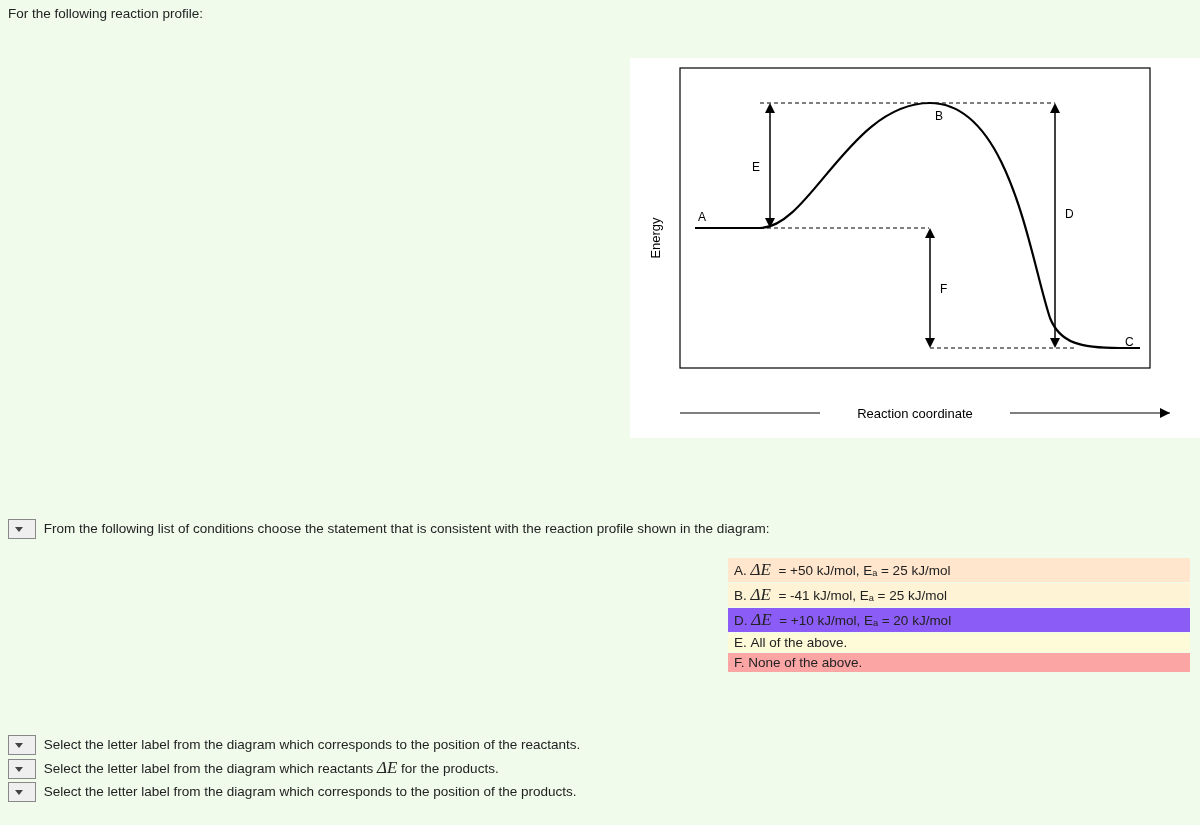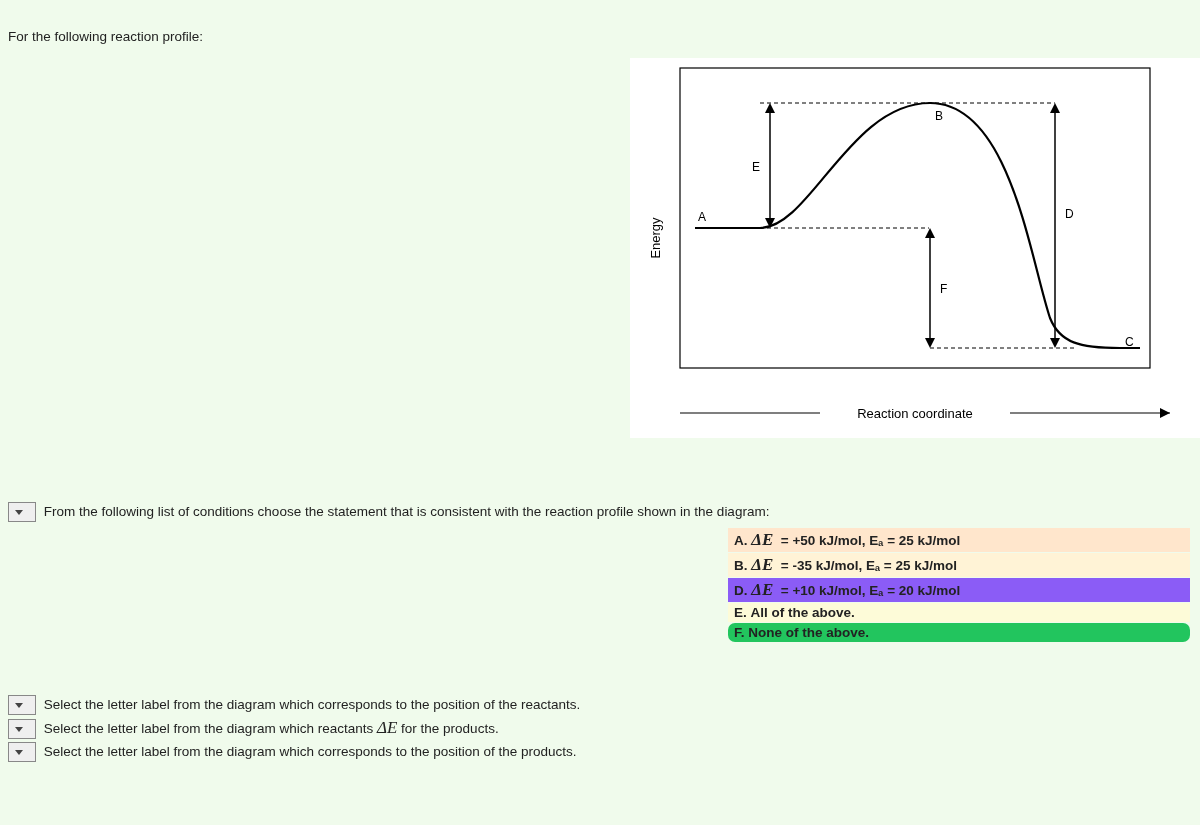--- a/index.html
+++ b/index.html
@@ -8,21 +8,21 @@
     font-family: Verdana, Arial, sans-serif;
     font-size: 13px;
     background: #f0fbec;
     color: #222;
     width: 1200px;
     height: 825px;
     overflow: hidden;
     position: relative;
   }
   .prompt {
-    padding: 29px 0 0 8px;
+    padding: 6px 0 0 8px;
     font-size: 13.5px;
   }
   .diagram-wrap {
     position: absolute;
     left: 630px;
     top: 58px;
     width: 570px;
     height: 380px;
     background: #fff;
   }
@@ -51,47 +51,46 @@
   .chev {
     display:inline-block;
     width:0;height:0;
     border-left:4px solid transparent;
     border-right:4px solid transparent;
     border-top:5px solid #444;
     vertical-align: middle;
     margin-left:2px;
   }
   .q-line {
-    margin: 2px 0;
+    margin: 19px 0;
     font-size: 13.5px;
   }
   .options {
     margin-left: 720px;
     margin-top: 6px;
     font-size: 13.5px;
-    font-weight: bold;
   }
   .opt {
     padding: 2px 6px;
     margin: 1px 0;
   }
   .hl-a { background: #ffe6cc; }
   .hl-b { background: #fff3d6; }
   .hl-c { background: #ffe0ea; }
   .hl-d { background: #8b5cf6; }
   .hl-e { background: #fdfbd8; }
-  .hl-f { background: #22c55e; border-radius: 7px; }
+  .hl-f { background: #fca5a5; }
   .delta {
     font-family: "Times New Roman", serif;
     font-style: italic;
     font-size: 17px;
   }
   .followups {
     position: absolute;
-    top: 692px;
+    top: 732px;
     left: 8px;
   }
   .followups .q-line { margin: 3px 0; }
   svg text { font-family: Verdana, Arial, sans-serif; }
 </style>
 </head>
 <body>
 
 <div class="prompt">For the following reaction profile:</div>
 
@@ -149,21 +148,21 @@
 
   <div class="options">
     <div class="opt hl-a">
       <span>A.</span>
       <span class="delta">ΔE</span>&nbsp;
       <span>= +50 kJ/mol, Eₐ = 25 kJ/mol</span>
     </div>
     <div class="opt hl-b">
       <span>B.</span>
       <span class="delta">ΔE</span>&nbsp;
-      <span>= -35 kJ/mol, Eₐ = 25 kJ/mol</span>
+      <span>= -41 kJ/mol, Eₐ = 25 kJ/mol</span>
     </div>
     <div class="opt hl-d">
       <span>D.</span>
       <span class="delta">ΔE</span>&nbsp;
       <span>= +10 kJ/mol, Eₐ = 20 kJ/mol</span>
     </div>
     <div class="opt hl-e">
       <span>E.</span>&nbsp;<span>All of the above.</span>
     </div>
     <div class="opt hl-f">

